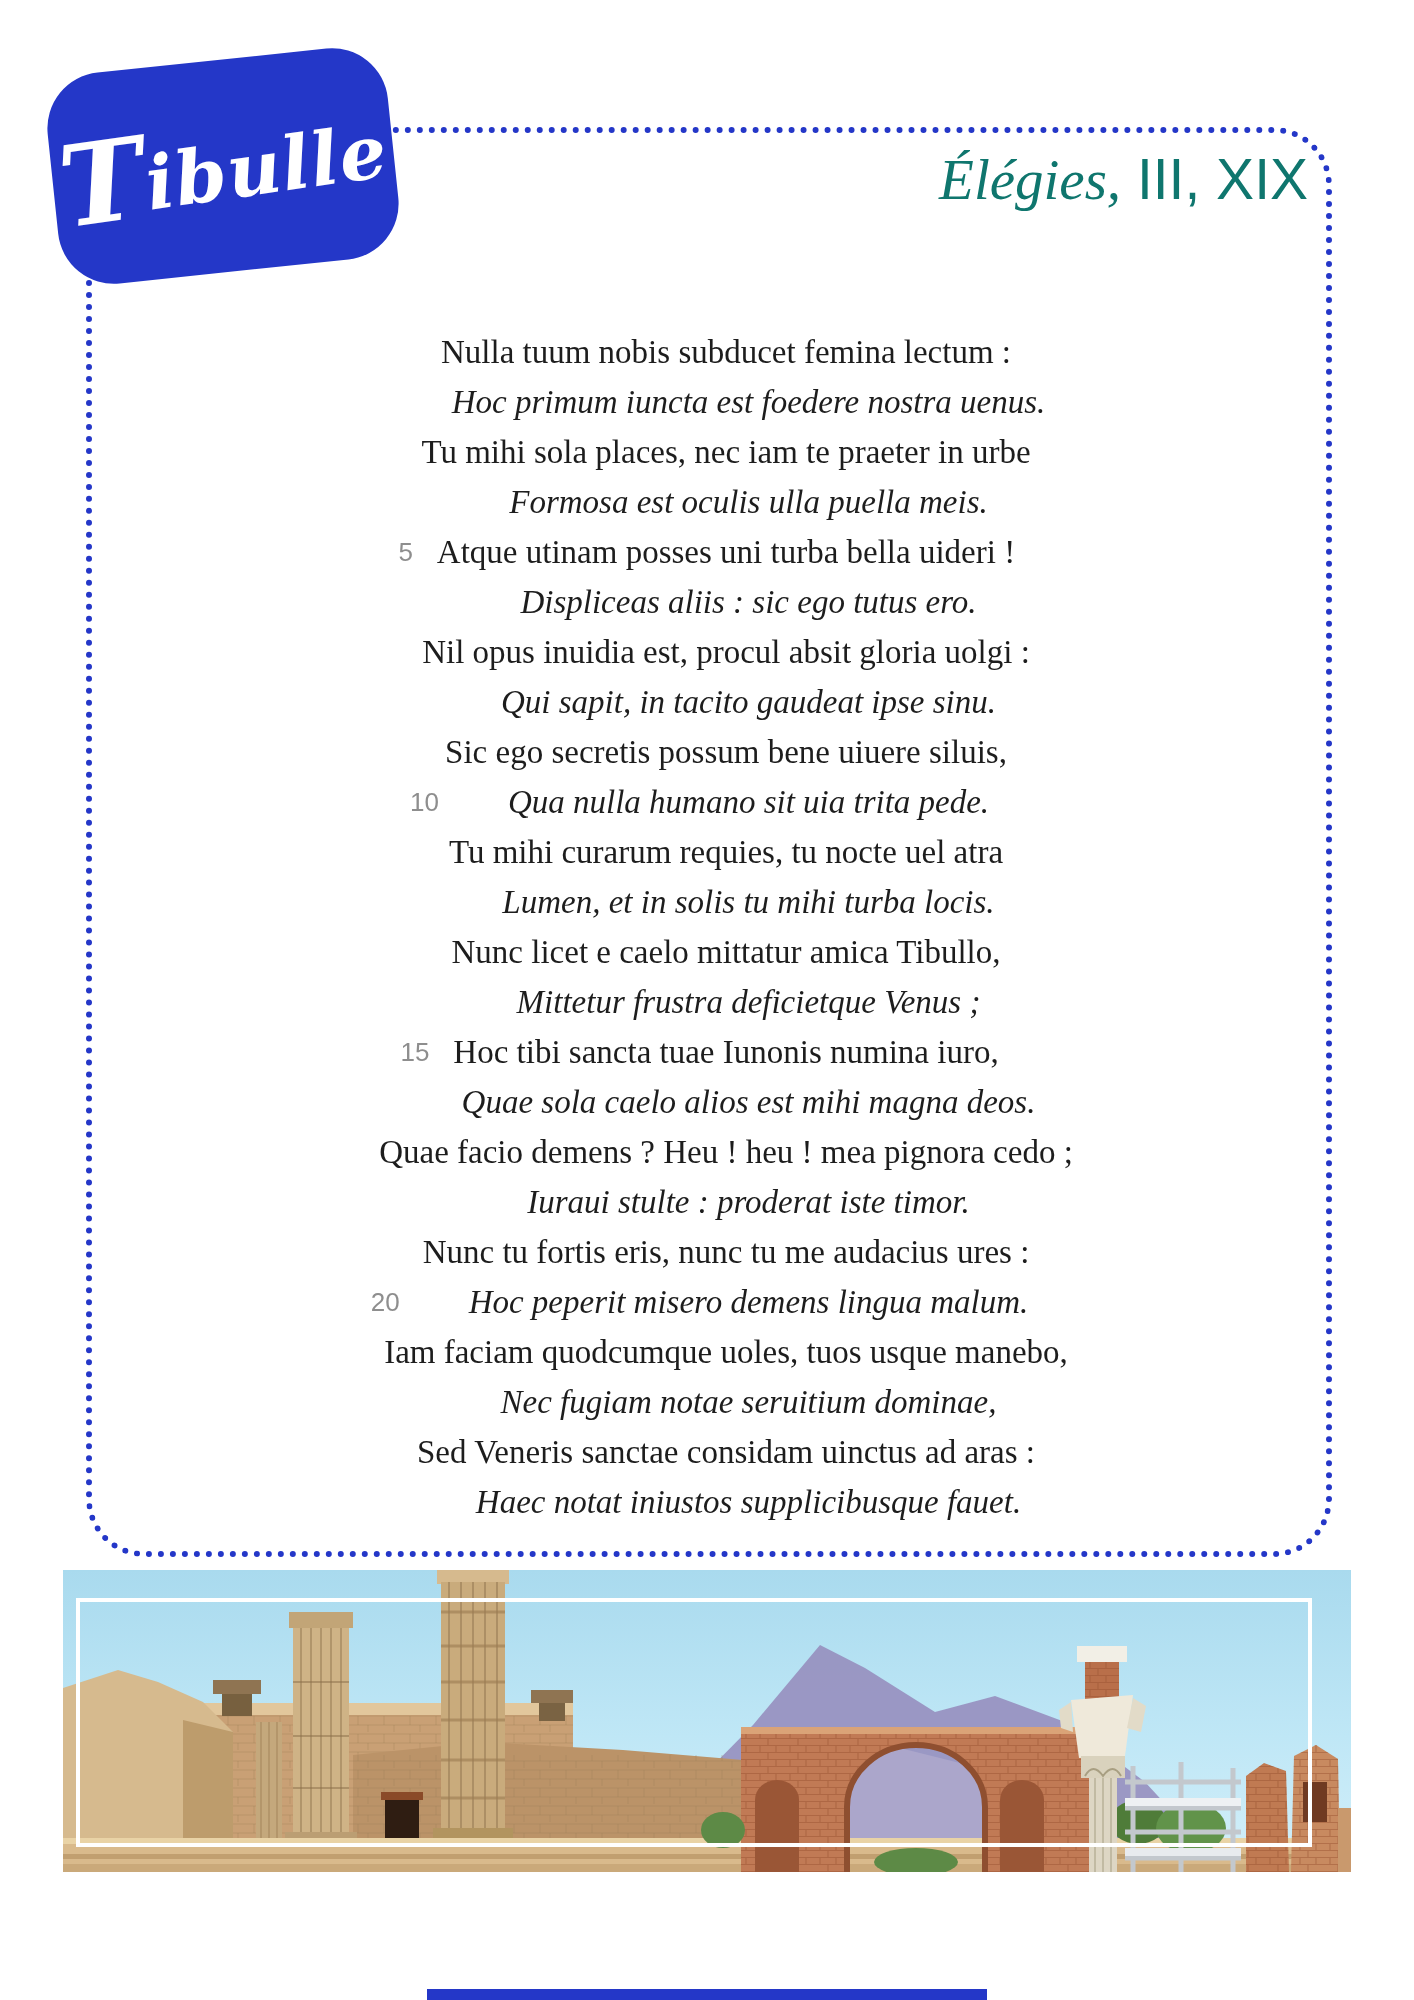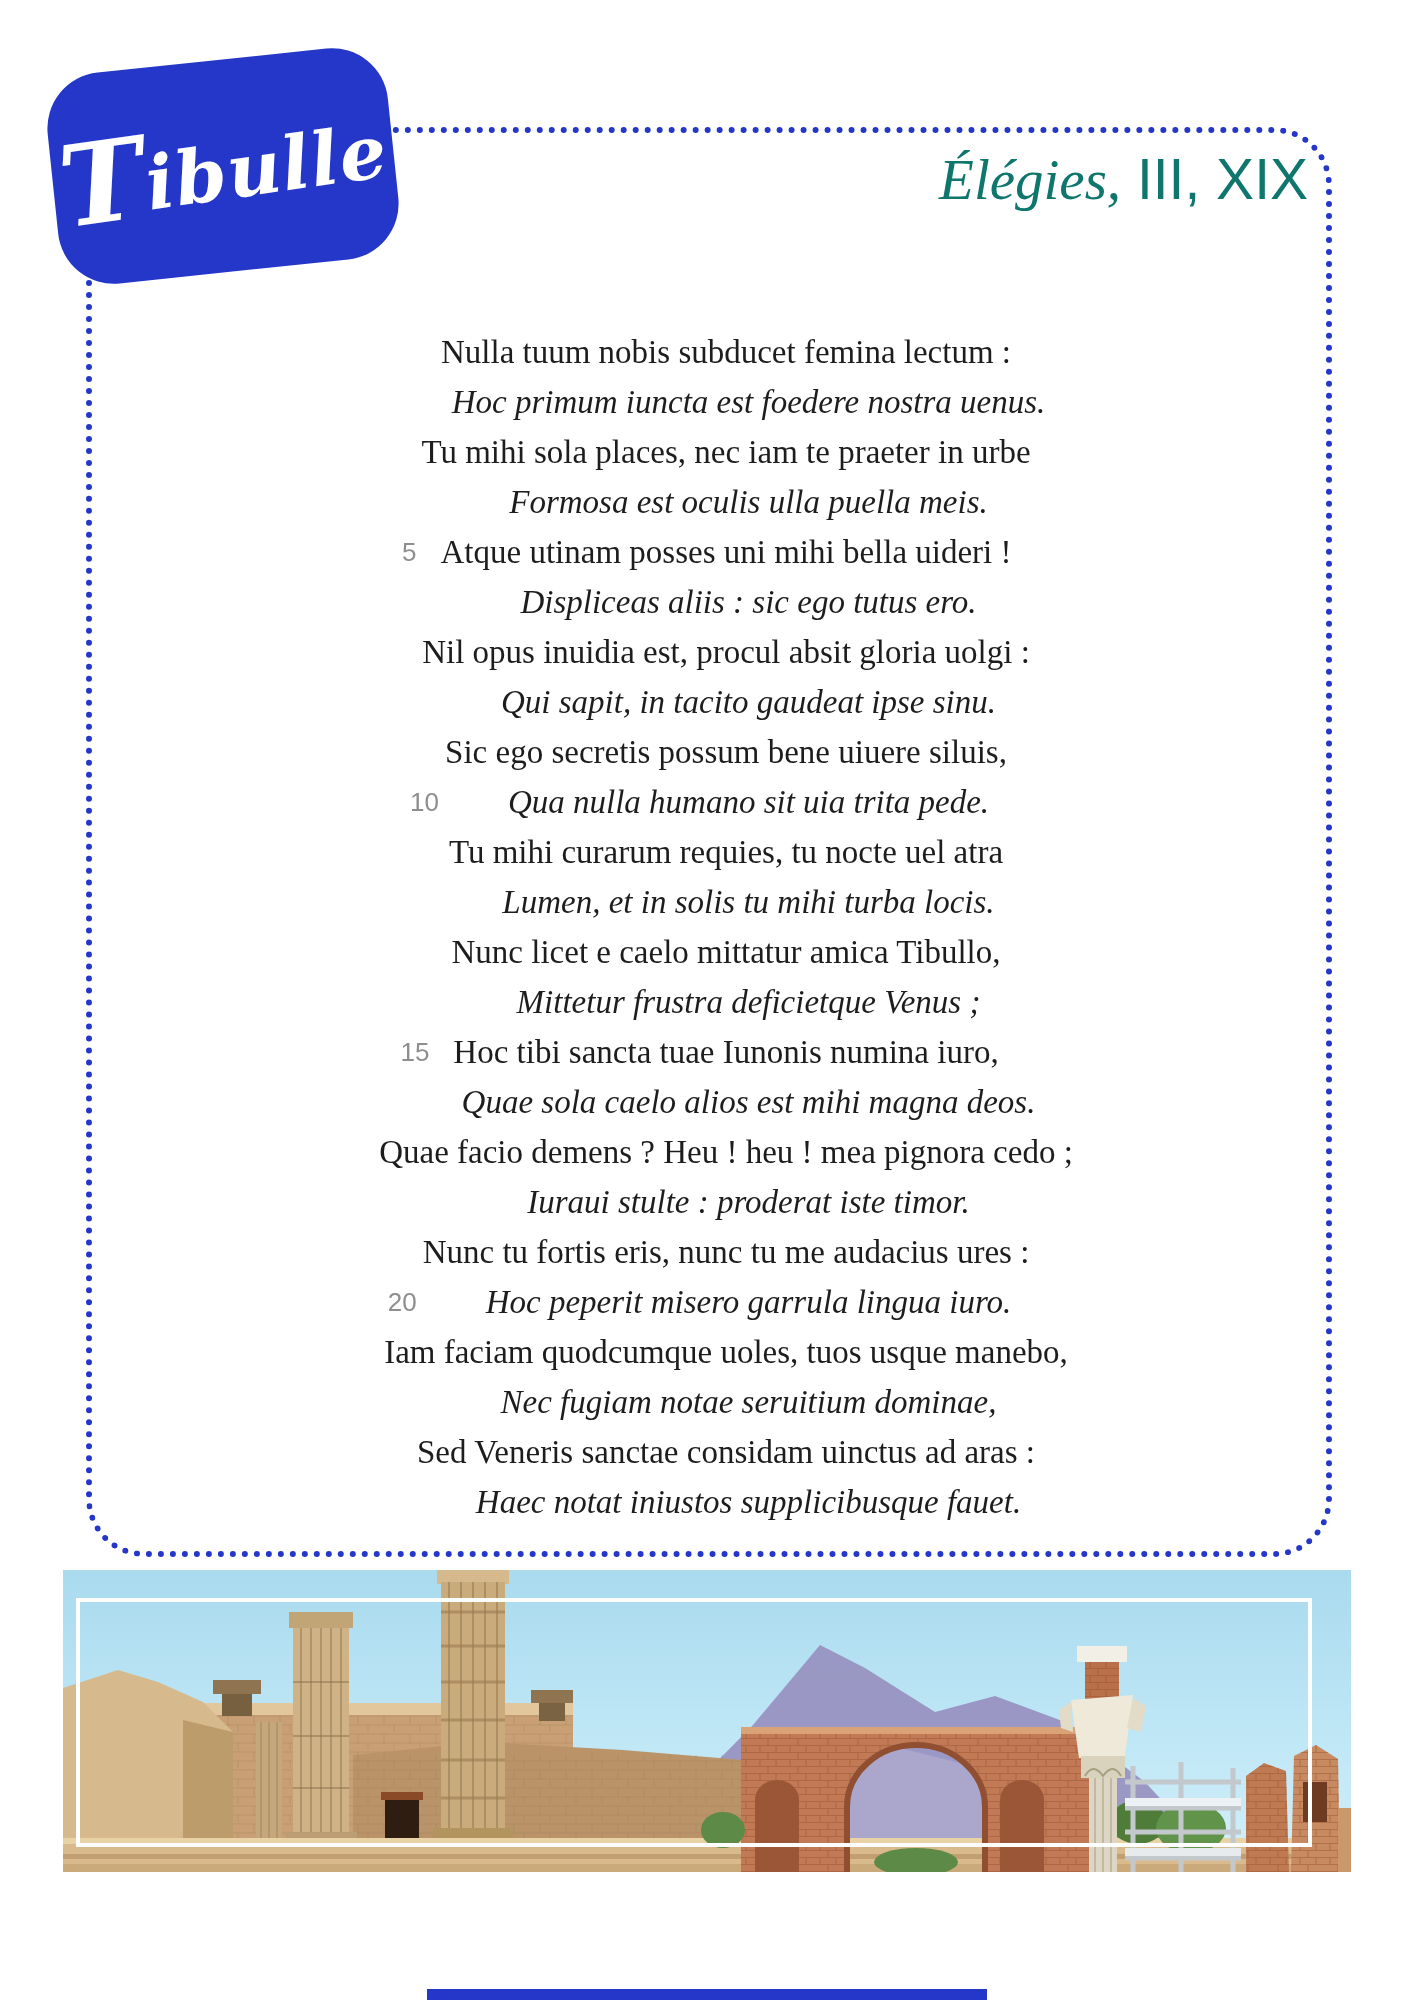--- a/index.html
+++ b/index.html
@@ -66,21 +66,21 @@
       <div class="poem-row">
         <span class="line-num"></span>
         <span class="line-text">Tu mihi sola places, nec iam te praeter in urbe</span>
       </div>
       <div class="poem-row indent">
         <span class="line-num"></span>
         <span class="line-text">Formosa est oculis ulla puella meis.</span>
       </div>
       <div class="poem-row">
         <span class="line-num">5</span>
-        <span class="line-text">Atque utinam posses uni mihi bella uideri !</span>
+        <span class="line-text">Atque utinam posses uni turba bella uideri !</span>
       </div>
       <div class="poem-row indent">
         <span class="line-num"></span>
         <span class="line-text">Displiceas aliis : sic ego tutus ero.</span>
       </div>
       <div class="poem-row">
         <span class="line-num"></span>
         <span class="line-text">Nil opus inuidia est, procul absit gloria uolgi :</span>
       </div>
       <div class="poem-row indent">
@@ -126,21 +126,21 @@
       <div class="poem-row indent">
         <span class="line-num"></span>
         <span class="line-text">Iuraui stulte : proderat iste timor.</span>
       </div>
       <div class="poem-row">
         <span class="line-num"></span>
         <span class="line-text">Nunc tu fortis eris, nunc tu me audacius ures :</span>
       </div>
       <div class="poem-row indent">
         <span class="line-num">20</span>
-        <span class="line-text">Hoc peperit misero garrula lingua iuro.</span>
+        <span class="line-text">Hoc peperit misero demens lingua malum.</span>
       </div>
       <div class="poem-row">
         <span class="line-num"></span>
         <span class="line-text">Iam faciam quodcumque uoles, tuos usque manebo,</span>
       </div>
       <div class="poem-row indent">
         <span class="line-num"></span>
         <span class="line-text">Nec fugiam notae seruitium dominae,</span>
       </div>
       <div class="poem-row">

